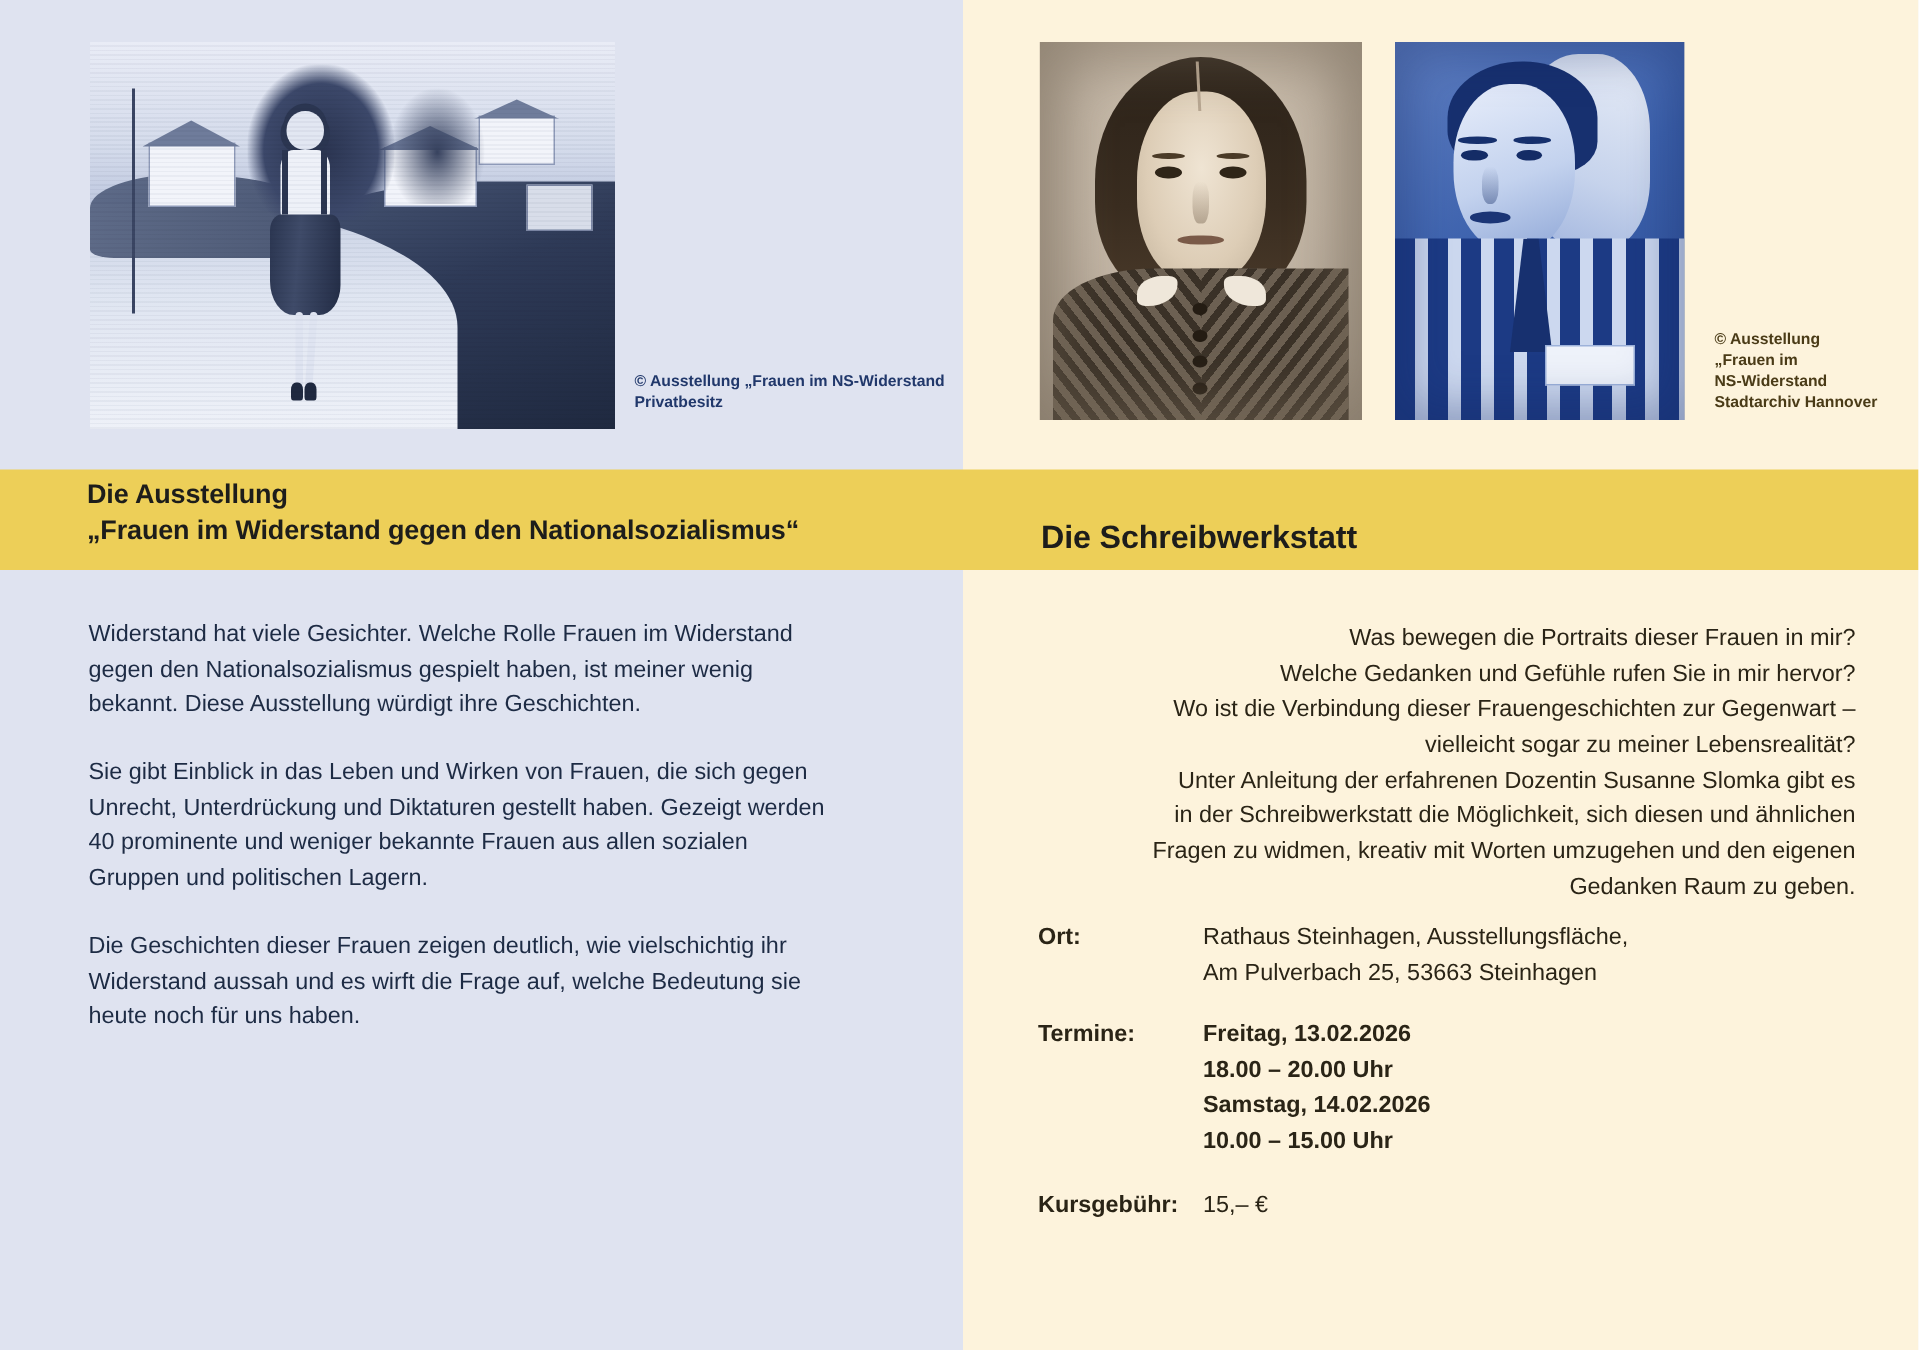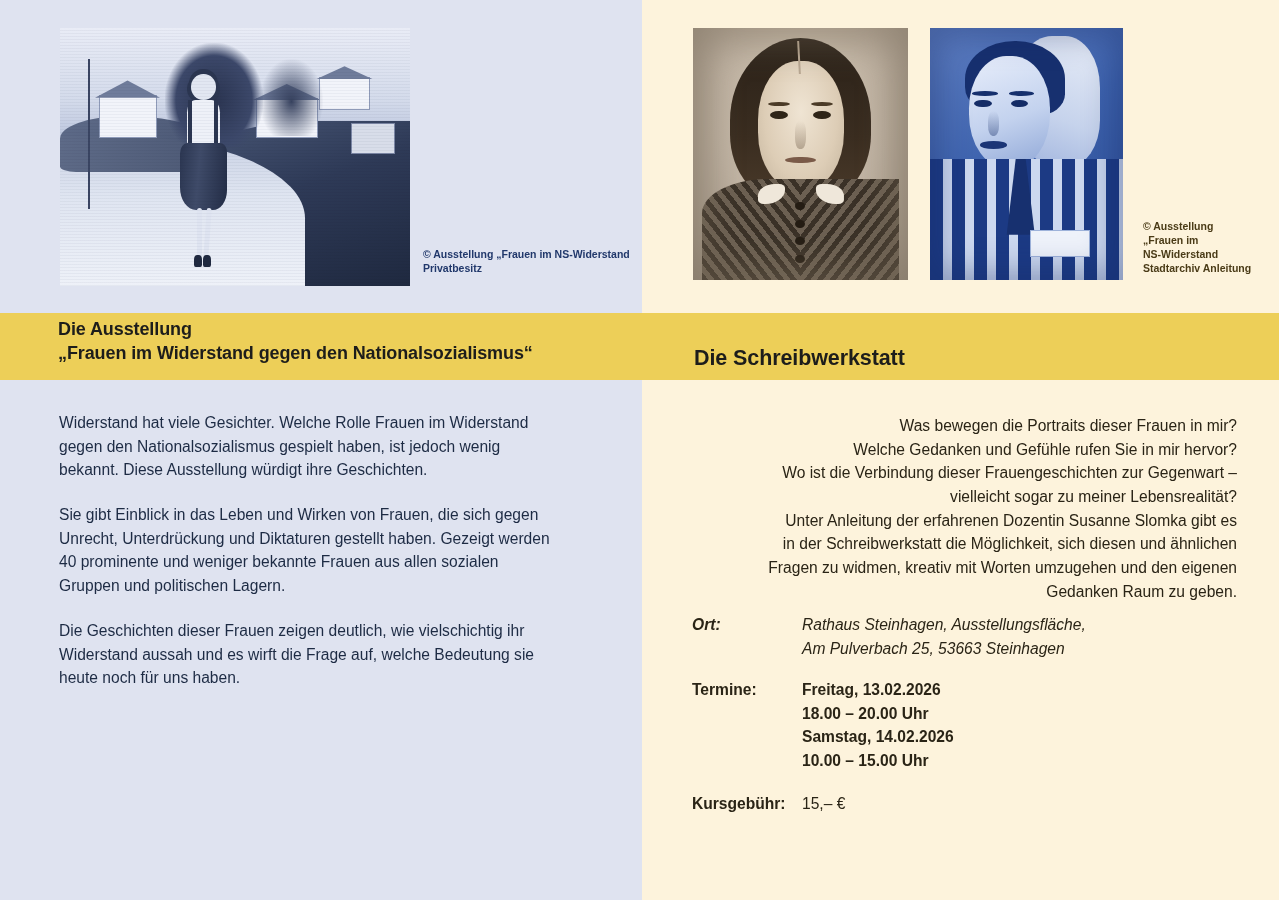--- a/index.html
+++ b/index.html
@@ -125,21 +125,21 @@
     display: block;
   }
 
   
   .info-block {
     position: absolute;
     font-size: 15.6px;
     line-height: 1.52;
     color: #2a2416;
   }
-  #info-ort    { left: 692px; top: 613px; font-style: italic; }
+  #info-ort    { left: 692px; top: 613px; }
   #info-termine{ left: 692px; top: 678px; }
   #info-fee    { left: 692px; top: 792px; }
 
   .info-row {
     display: flex;
     align-items: flex-start;
   }
   .info-label {
     font-weight: bold;
     width: 110px;
@@ -454,32 +454,32 @@
       <div class="uniform"></div>
       <div class="lapel"></div>
       <div class="patch"></div>
       <div class="vig"></div>
     </div>
   </div>
 
   <div class="credit" id="credit-right">© Ausstellung
 „Frauen im
 NS-Widerstand
-Stadtarchiv Anleitung</div>
+Stadtarchiv Hannover</div>
 
   <div class="band"></div>
 
   <div class="band-heading" id="heading-left">Die Ausstellung
 „Frauen im Widerstand gegen den Nationalsozialismus“</div>
 
   <div class="band-heading" id="heading-right">Die Schreibwerkstatt</div>
 
   <div class="col-text" id="left-body">
     <p class="para">Widerstand hat viele Gesichter. Welche Rolle Frauen im Widerstand
-gegen den Nationalsozialismus gespielt haben, ist jedoch wenig
+gegen den Nationalsozialismus gespielt haben, ist meiner wenig
 bekannt. Diese Ausstellung würdigt ihre Geschichten.</p>
     <p class="para">Sie gibt Einblick in das Leben und Wirken von Frauen, die sich gegen
 Unrecht, Unterdrückung und Diktaturen gestellt haben. Gezeigt werden
 40 prominente und weniger bekannte Frauen aus allen sozialen
 Gruppen und politischen Lagern.</p>
     <p class="para">Die Geschichten dieser Frauen zeigen deutlich, wie vielschichtig ihr
 Widerstand aussah und es wirft die Frage auf, welche Bedeutung sie
 heute noch für uns haben.</p>
     <p class="para tight">
     </p>

